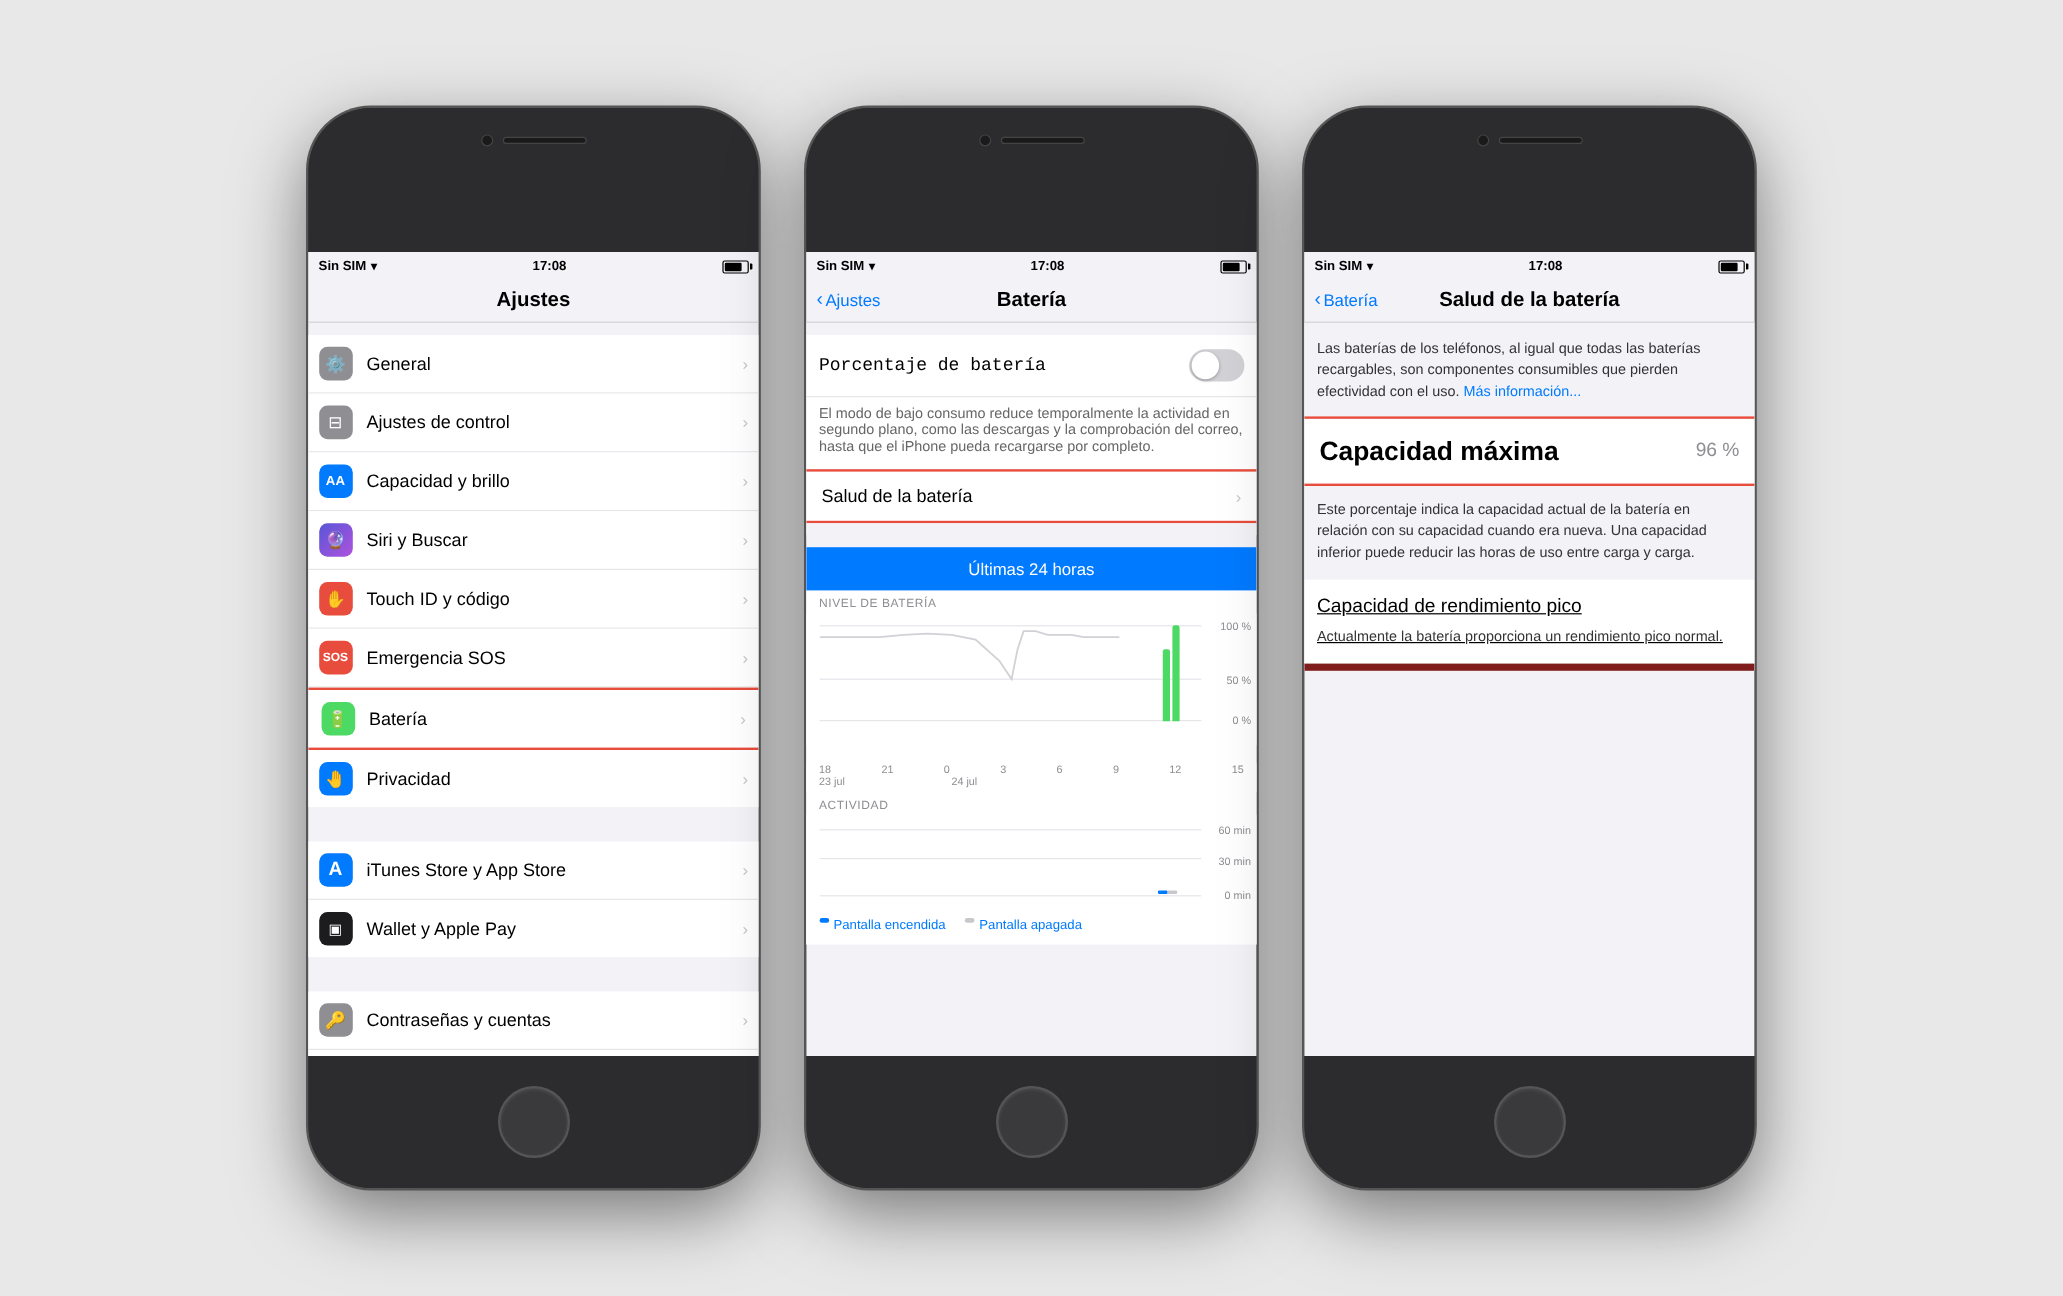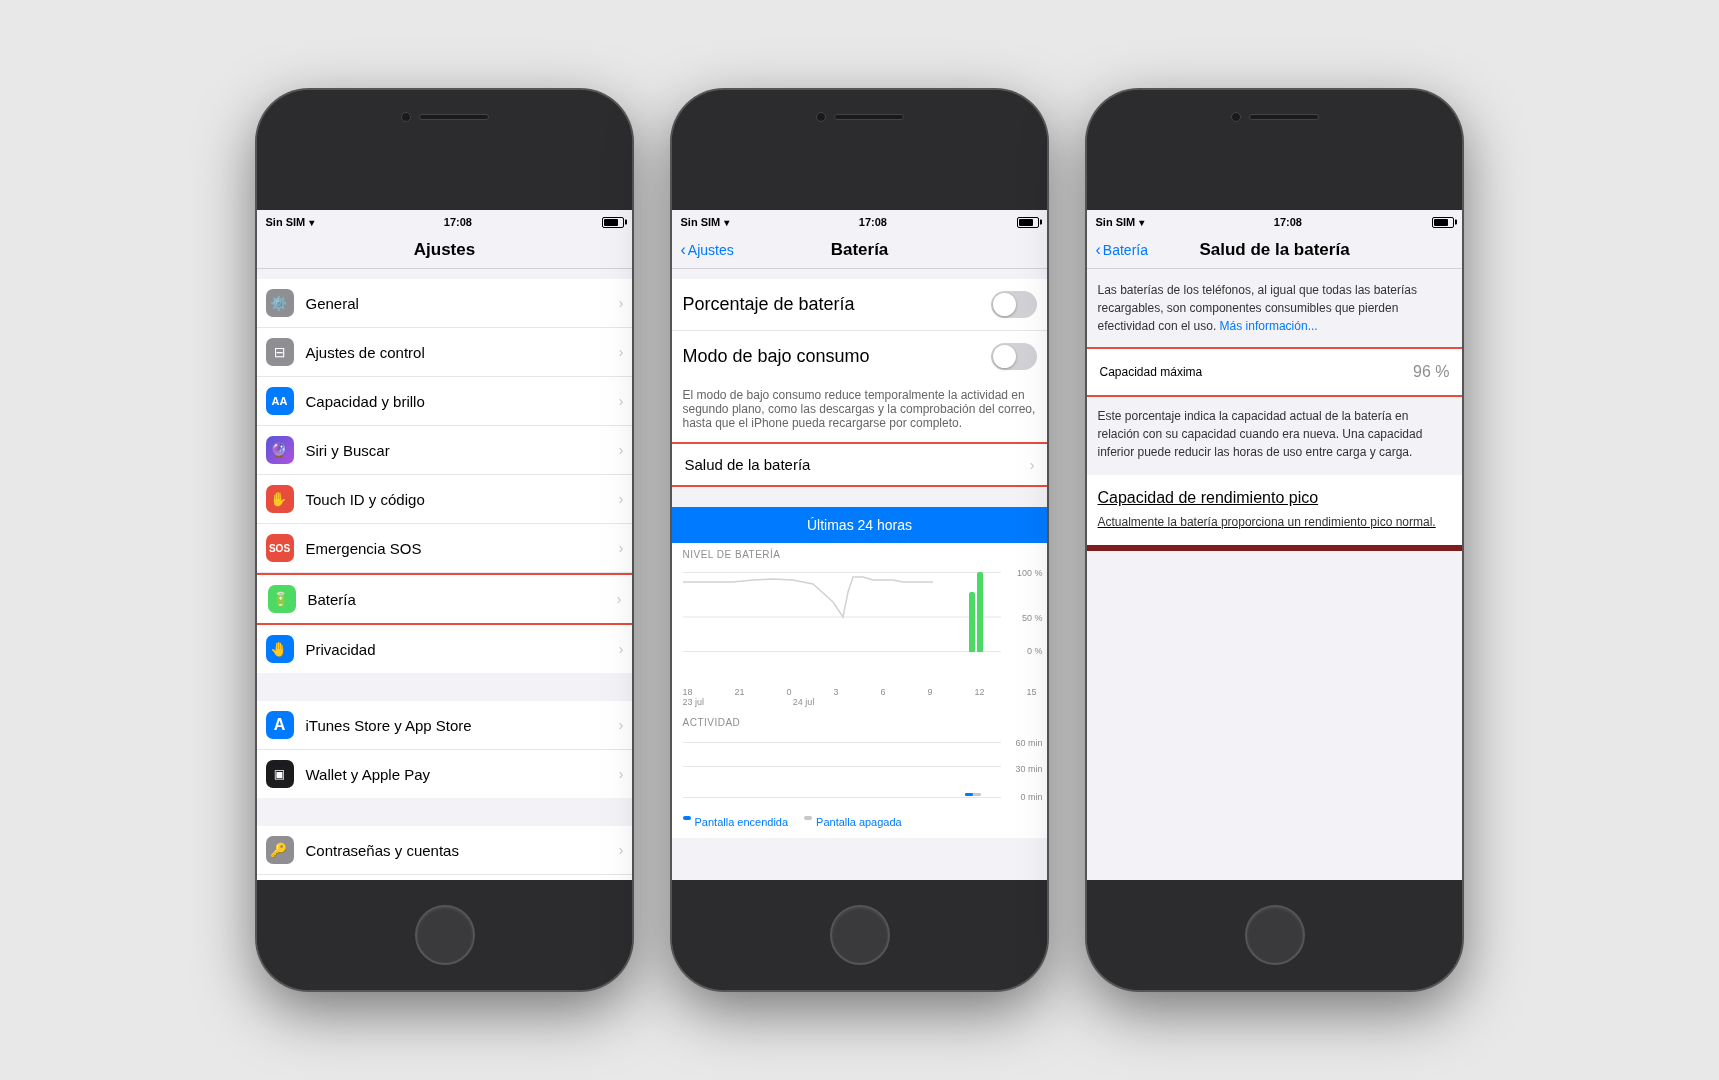--- a/index.html
+++ b/index.html
@@ -241,22 +241,23 @@
     }
     .battery-row {
       display: flex;
       align-items: center;
       justify-content: space-between;
       padding: 12px 14px;
       border-bottom: 1px solid #e5e5ea;
       min-height: 44px;
     }
     .battery-row-label {
-      font-size: 18px;
+      font-size: 15px;
       color: #000;
+      font-family: Liberation Mono, monospace;
     }
     .battery-row-sub {
       font-size: 12px;
       color: #666;
       padding: 6px 14px 12px;
     }
     .salud-label { font-size: 15px; color: #000; }
     .salud-chevron { color: #c7c7cc; font-size: 14px; }
 
     
@@ -301,21 +302,21 @@
       background: #fff;
       border: 2px solid #e74c3c;
       margin: 0 0 0;
     }
     .capacity-row {
       display: flex;
       align-items: center;
       justify-content: space-between;
       padding: 14px;
     }
-    .capacity-label { font-size: 12px; color: #000; font-weight: 400; }
+    .capacity-label { font-size: 22px; color: #000; font-weight: 700; }
     .capacity-value { font-size: 16px; color: #8e8e93; }
     .capacity-desc {
       font-size: 12px;
       color: #333;
       padding: 10px 14px 14px;
       line-height: 1.5;
       background: #f2f2f7;
     }
     .perf-section {
       background: #fff;
@@ -469,26 +470,20 @@
         <span>Ajustes</span>
       </div>
       <span class="nav-title">Batería</span>
     </div>
 
     <div class="battery-page">
       <div class="section-gap-small"></div>
       <div class="battery-section">
         <div class="battery-row">
           <span class="battery-row-label">Porcentaje de batería</span>
-          <div class="toggle">
-            <div class="toggle-knob"></div>
-          </div>
-        </div>
-        <div class="battery-row" style="border-bottom:none;">
-          <span class="battery-row-label">Modo de bajo consumo</span>
           <div class="toggle">
             <div class="toggle-knob"></div>
           </div>
         </div>
         <div class="battery-row-sub">El modo de bajo consumo reduce temporalmente la actividad en segundo plano, como las descargas y la comprobación del correo, hasta que el iPhone pueda recargarse por completo.</div>
       </div>
 
       <div style="margin: 0; background:#fff; border: 2px solid #e74c3c; display:flex; align-items:center; justify-content:space-between; padding:12px 14px; min-height:44px;">
         <span class="salud-label">Salud de la batería</span>
         <span class="salud-chevron">›</span>

